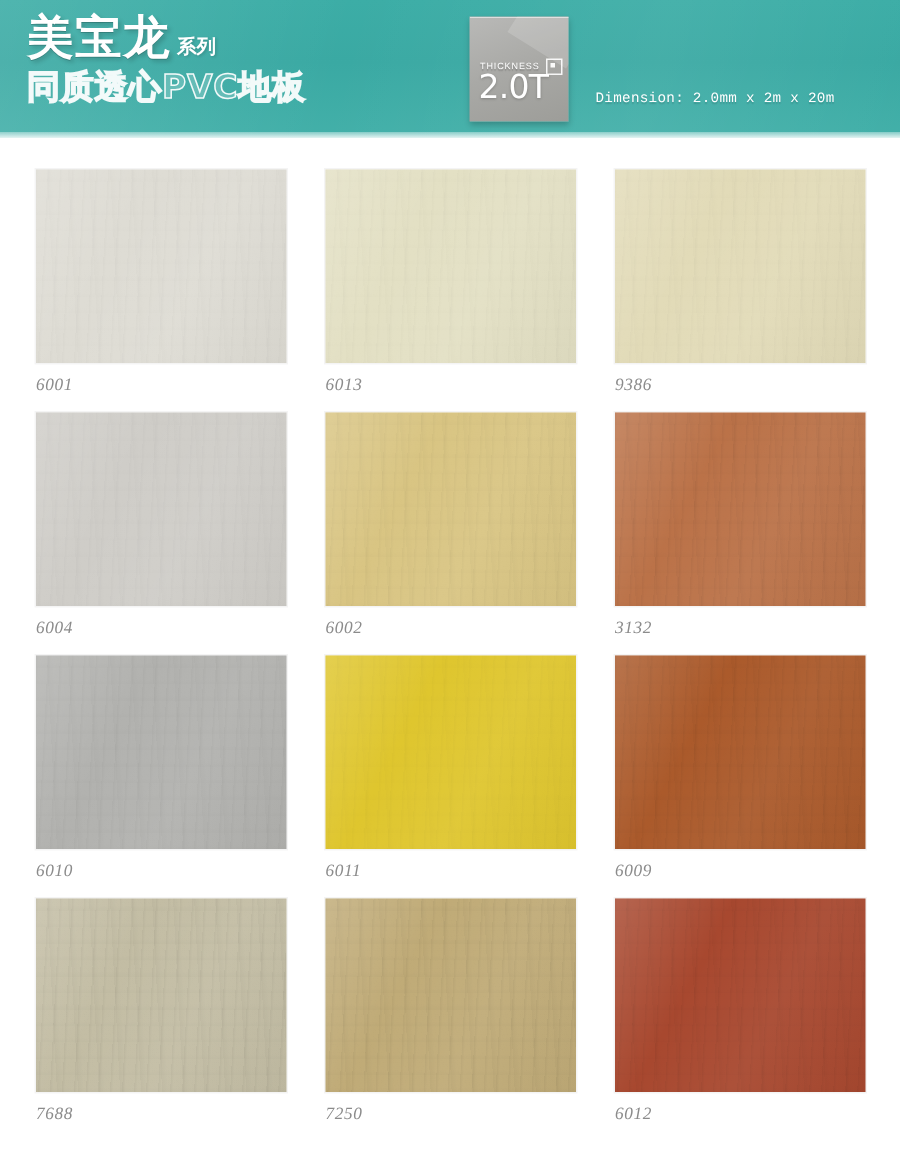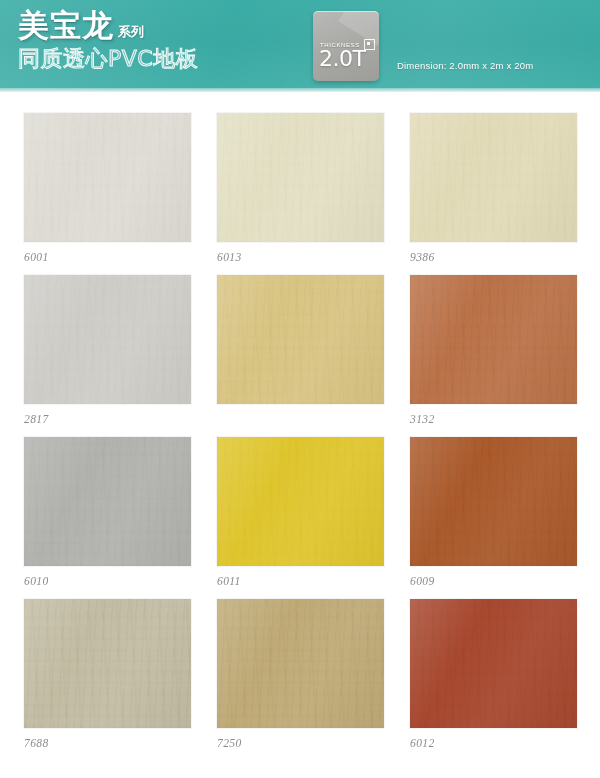--- a/index.html
+++ b/index.html
@@ -66,36 +66,36 @@
     color: #ffffff;
     padding-bottom: 3px;
     text-shadow: 1px 1px 2px rgba(0,0,0,0.18);
     white-space: nowrap;
     text-align: right;
   }
   .brand-line2 {
     margin-top: 7px;
     font-family: "DejaVu Sans", sans-serif;
     font-size: 22px;
-    font-weight: normal;
+    font-weight: bold;
     letter-spacing: 0.5px;
     color: rgba(255,255,255,0.18);
     -webkit-text-stroke: 1px rgba(255,255,255,0.92);
     white-space: nowrap;
     line-height: 1;
   }
 
   
   .thickness-chip {
     position: absolute;
     left: 313px;
     top: 11px;
     width: 66px;
     height: 70px;
-    border-radius: 5px;
+    border-radius: 0;
     background: linear-gradient(160deg, #b9b9b7 0%, #a9a9a6 48%, #9d9d99 100%);
     box-shadow: 0 2px 4px rgba(0,0,0,0.22), inset 0 1px 0 rgba(255,255,255,0.55);
     overflow: hidden;
   }
   .thickness-chip::before {
     content: "";
     position: absolute;
     right: -14px; top: -20px;
     width: 46px; height: 46px;
     background: rgba(255,255,255,0.16);
@@ -141,21 +141,21 @@
     color: #ffffff;
     letter-spacing: -0.5px;
     text-shadow: 0 1px 2px rgba(0,0,0,0.22);
     line-height: 1;
   }
 
   .dimension-text {
     position: absolute;
     left: 397px;
     top: 60px;
-    font-family: Liberation Sans, sans-serif;
+    font-family: Liberation Mono, monospace;
     font-size: 9.5px;
     color: #ffffff;
     letter-spacing: 0.2px;
     text-shadow: 0 1px 1px rgba(0,0,0,0.16);
     white-space: nowrap;
   }
 
   
   .grid {
     padding: 21px 14px 0 24px;
@@ -246,27 +246,28 @@
         <div class="grain soft"></div>
         <div class="sheen"></div>
       </div>
       <div class="swatch-label">9386</div>
     </div>
     <div class="cell">
       <div class="swatch" style="background: rgb(207, 205, 200);">
         <div class="grain soft"></div>
         <div class="sheen"></div>
       </div>
-      <div class="swatch-label">2817</div>
+      <div class="swatch-label">6004</div>
     </div>
     <div class="cell">
       <div class="swatch" style="background: rgb(217, 197, 131);">
         <div class="grain"></div>
         <div class="sheen"></div>
       </div>
+      <div class="swatch-label">6002</div>
     </div>
     <div class="cell">
       <div class="swatch" style="background: rgb(187, 114, 72);">
         <div class="grain strong"></div>
         <div class="sheen"></div>
       </div>
       <div class="swatch-label">3132</div>
     </div>
     <div class="cell">
       <div class="swatch" style="background: rgb(178, 178, 175);">

